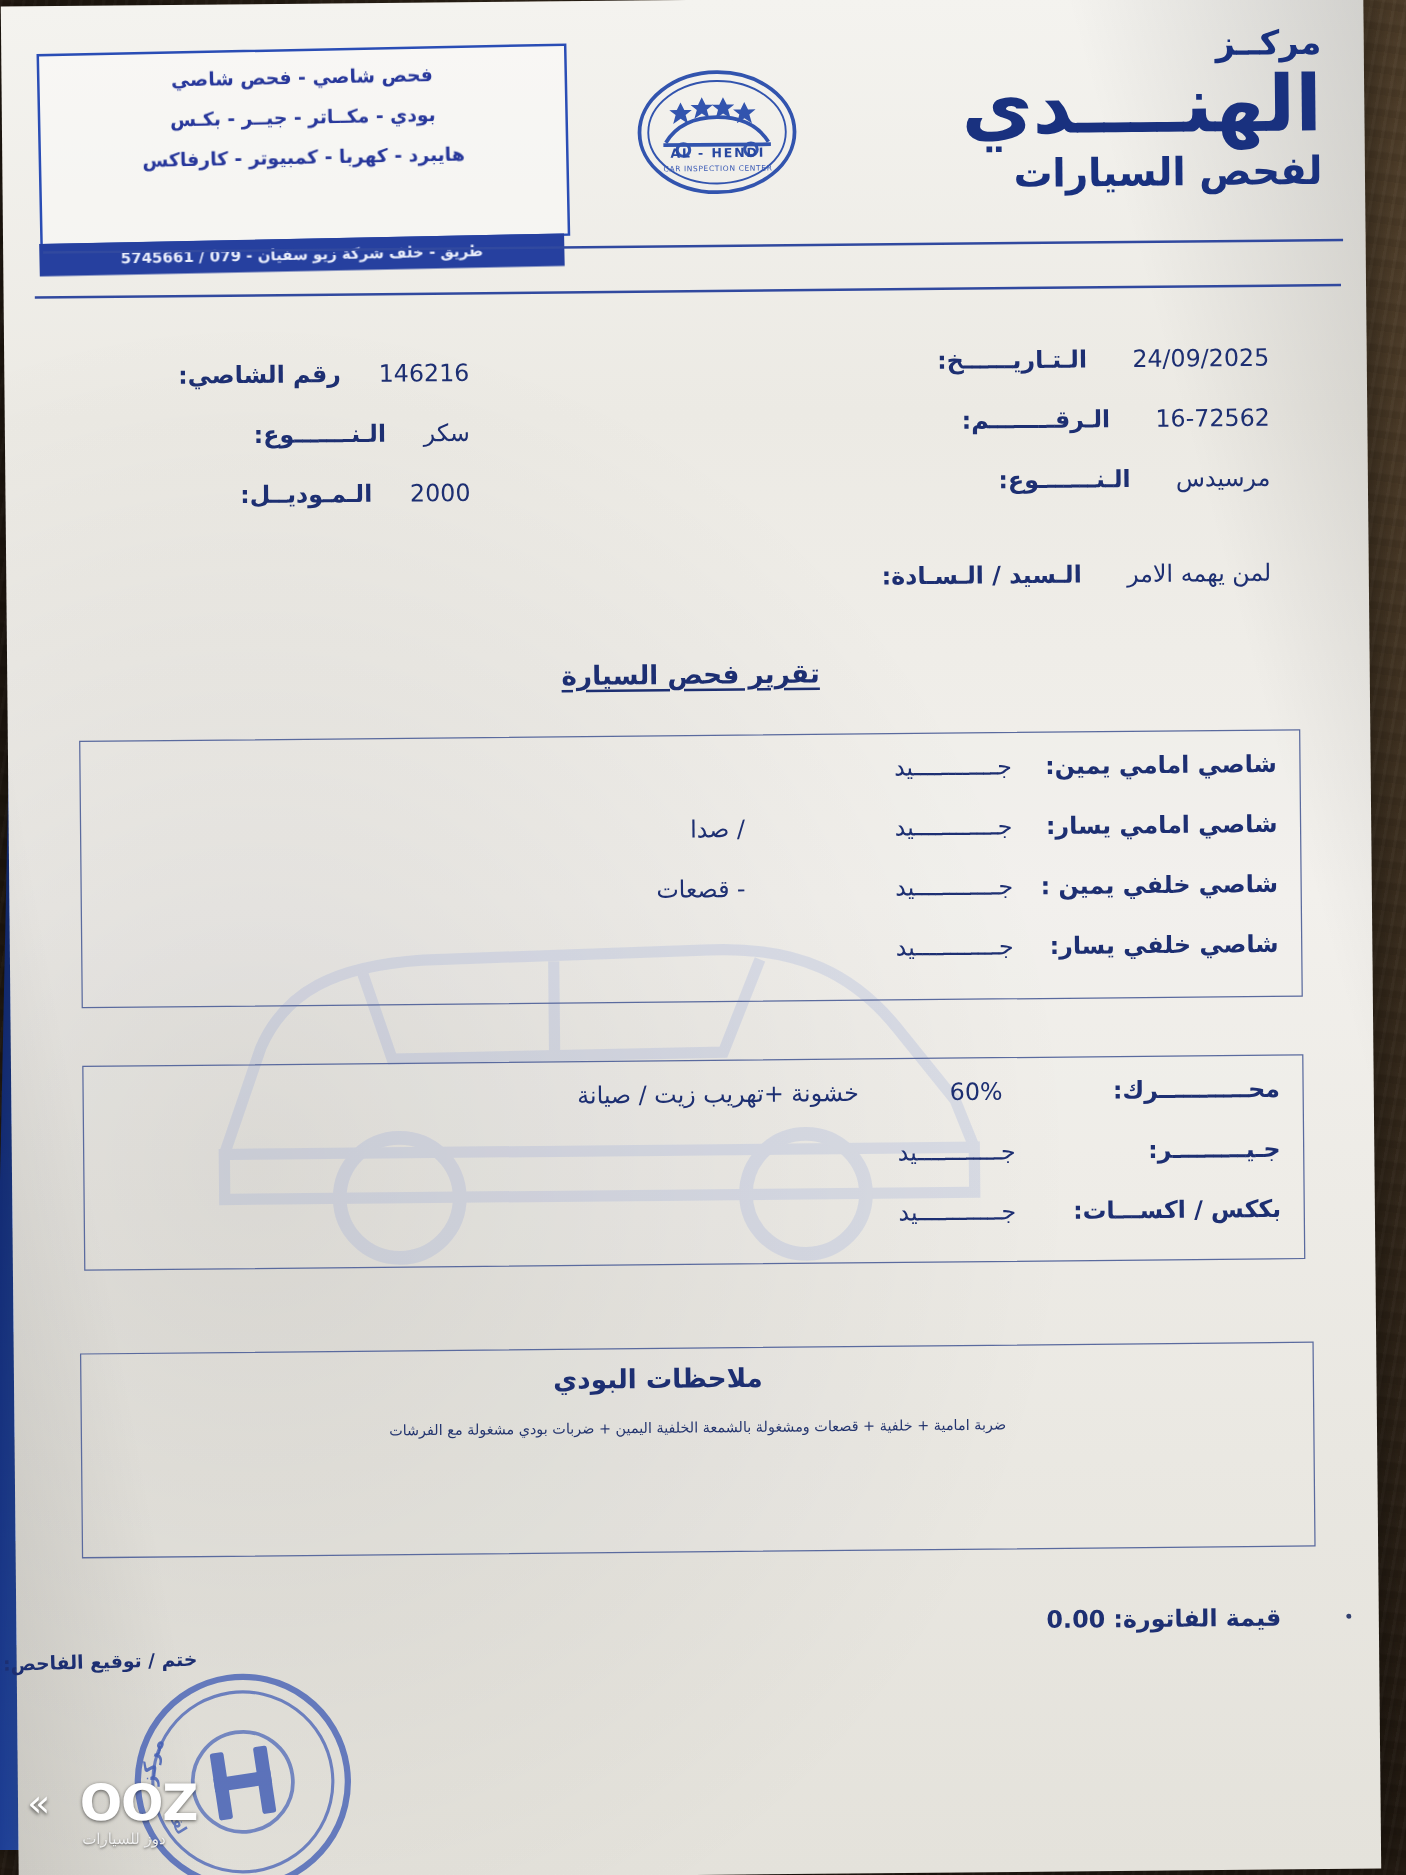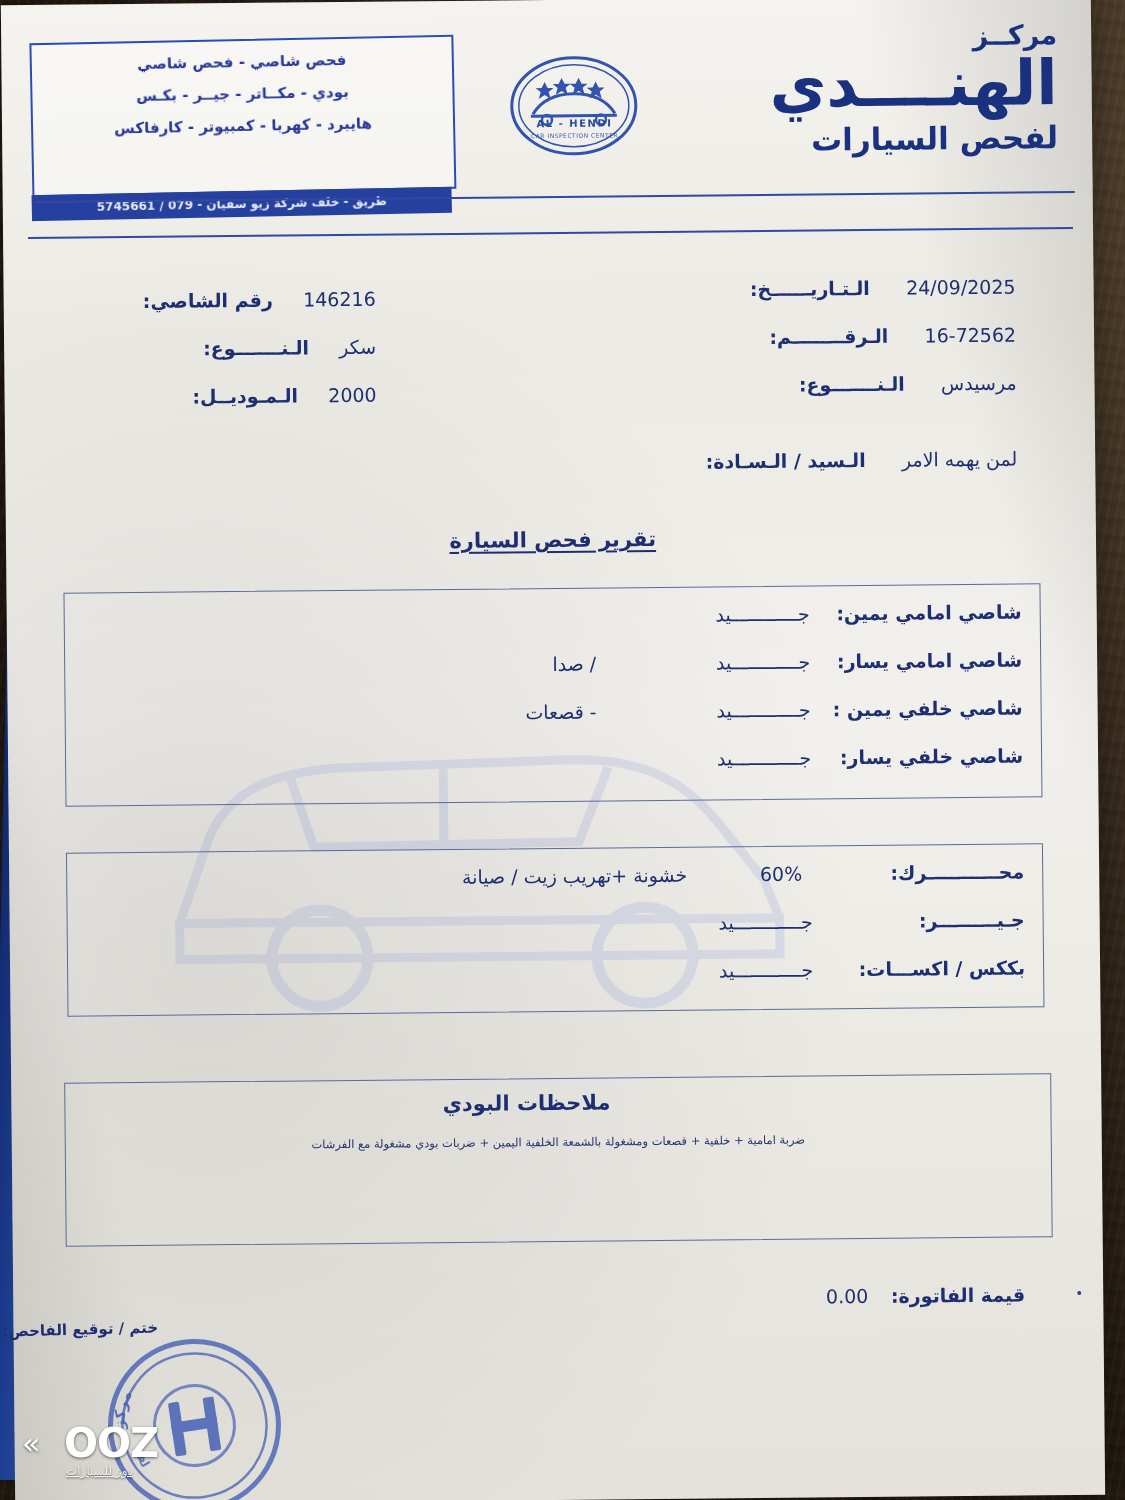--- a/index.html
+++ b/index.html
@@ -294,21 +294,21 @@
   }
 
   .invoice {
     position: absolute;
     right: 78px;
     top: 1288px;
     font-size: 19px;
     font-weight: bold;
     color: #1d2f72;
   }
-  .invoice .val { font-weight: normal; margin-right: 16px; }
+  .invoice .val { font-weight: bold; }
 
   .dot {
     position: absolute;
     right: 22px;
     top: 1296px;
     width: 4px; height: 4px;
     background: #32406f;
     border-radius: 50%;
   }
 
@@ -351,21 +351,20 @@
     text-shadow: 0 1px 3px rgba(0,0,0,.6);
   }
   .opz-sub {
     position: absolute;
     left: 44px;
     top: 44px;
     font-size: 12px;
     color: #f0f0f0;
     letter-spacing: .5px;
     text-shadow: 0 1px 2px rgba(0,0,0,.6);
-    text-decoration: underline;
   }
   .opz-arrows {
     position: absolute;
     left: 0px;
     top: 6px;
     font-size: 30px;
     color: #ffffff;
     text-shadow: 0 1px 3px rgba(0,0,0,.6);
   }
 </style>

